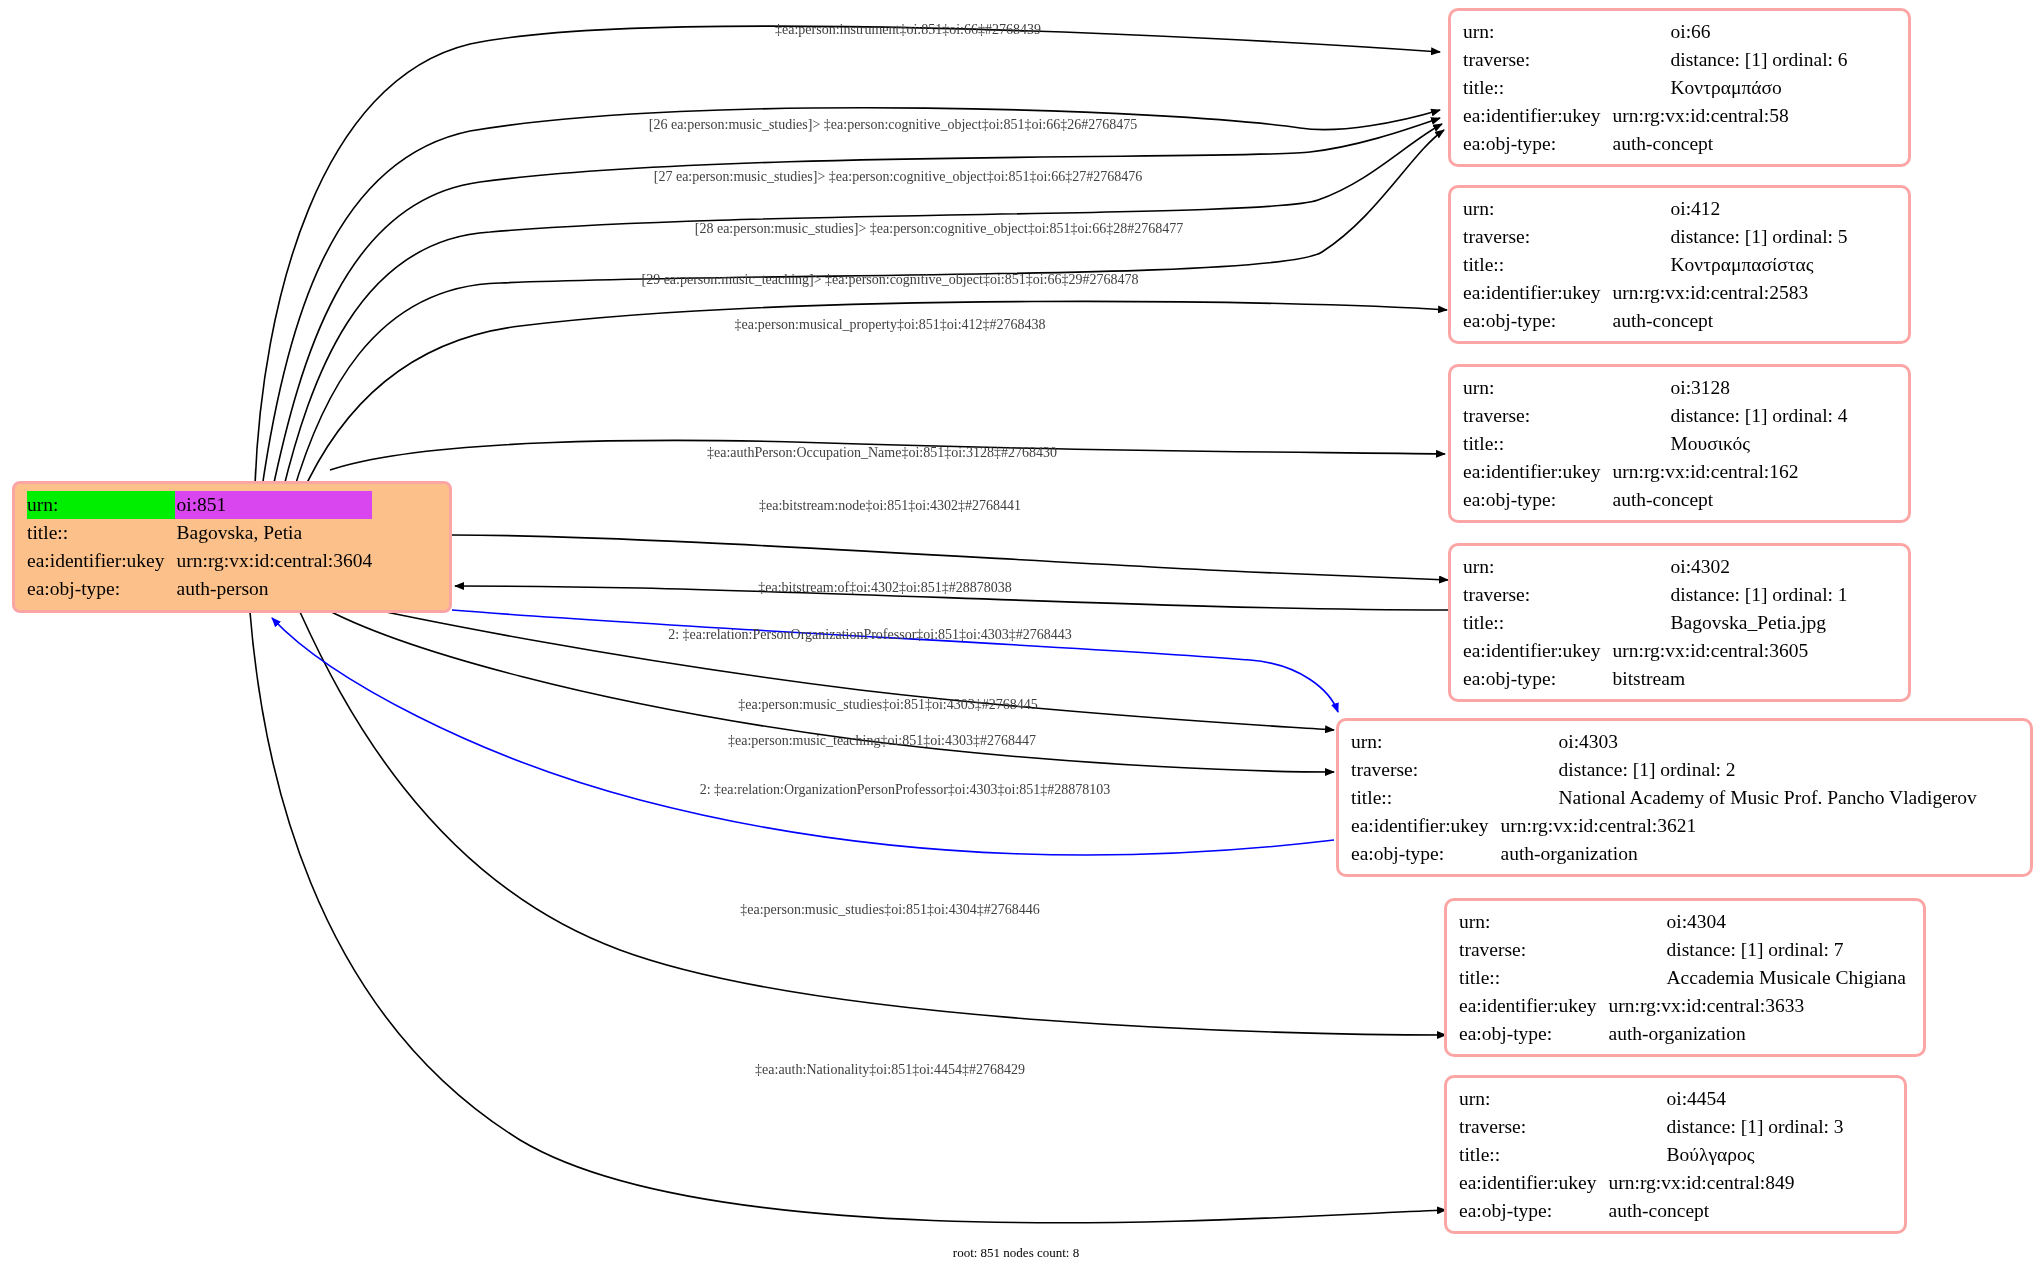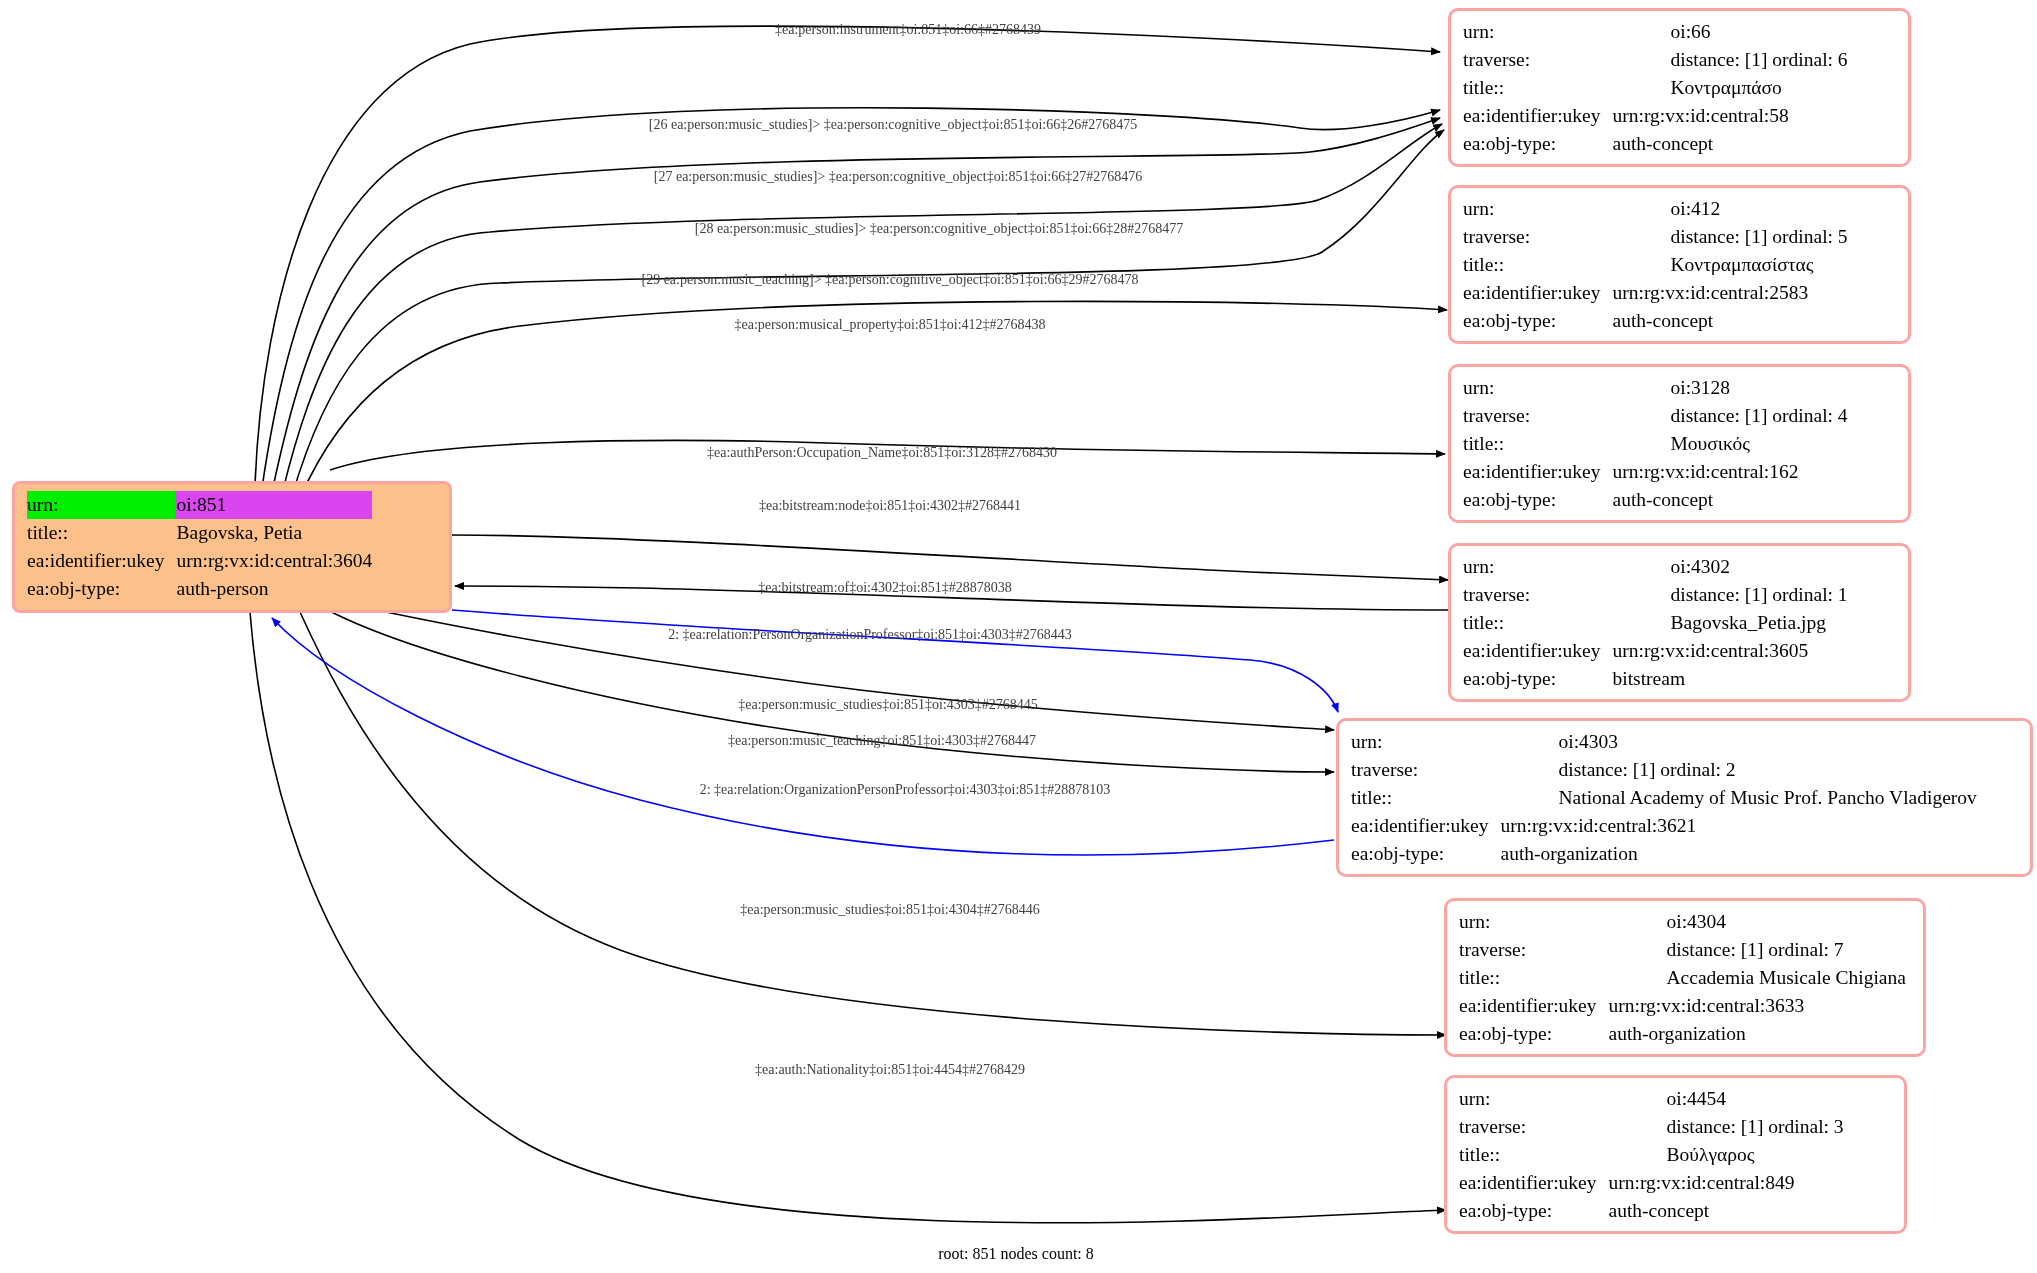--- a/index.html
+++ b/index.html
@@ -65,21 +65,21 @@
     position: absolute;
     font-size: 14px;
     font-family: "Liberation Serif", serif;
     color: #404040;
     white-space: nowrap;
     transform: translate(-50%, -50%);
     background: transparent;
   }
   .footer-label {
     position: absolute;
-    font-size: 16px;
+    font-size: 13px;
     white-space: nowrap;
     transform: translateX(-50%);
     text-align: center;
   }
 </style>
 </head>
 <body>
 
 <div id="canvas">
 

